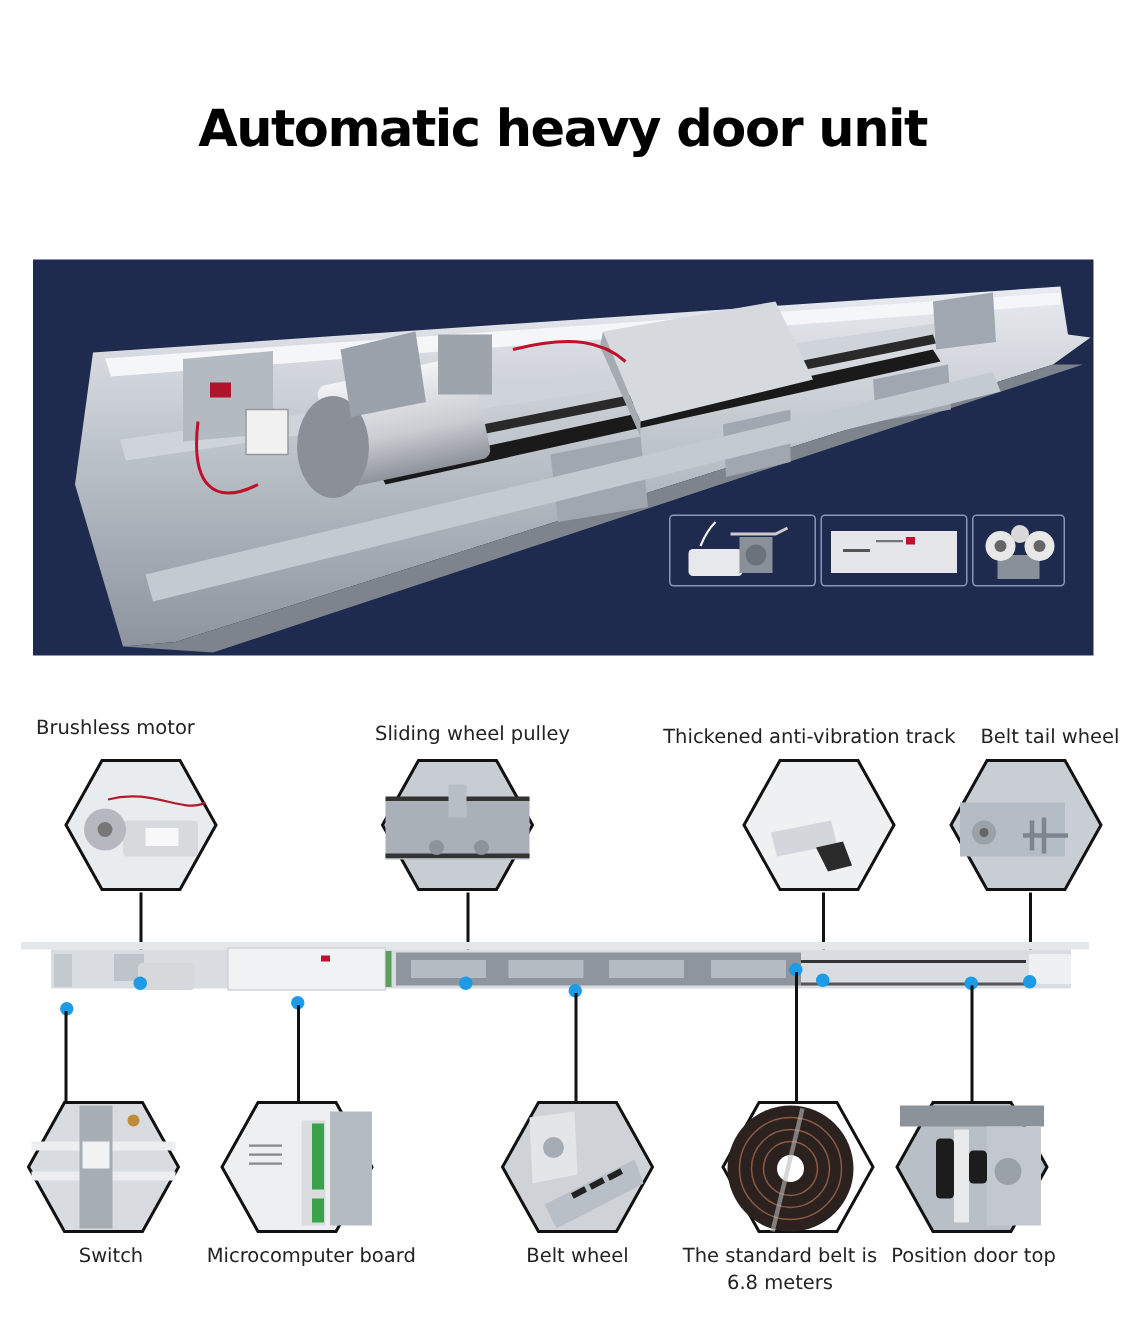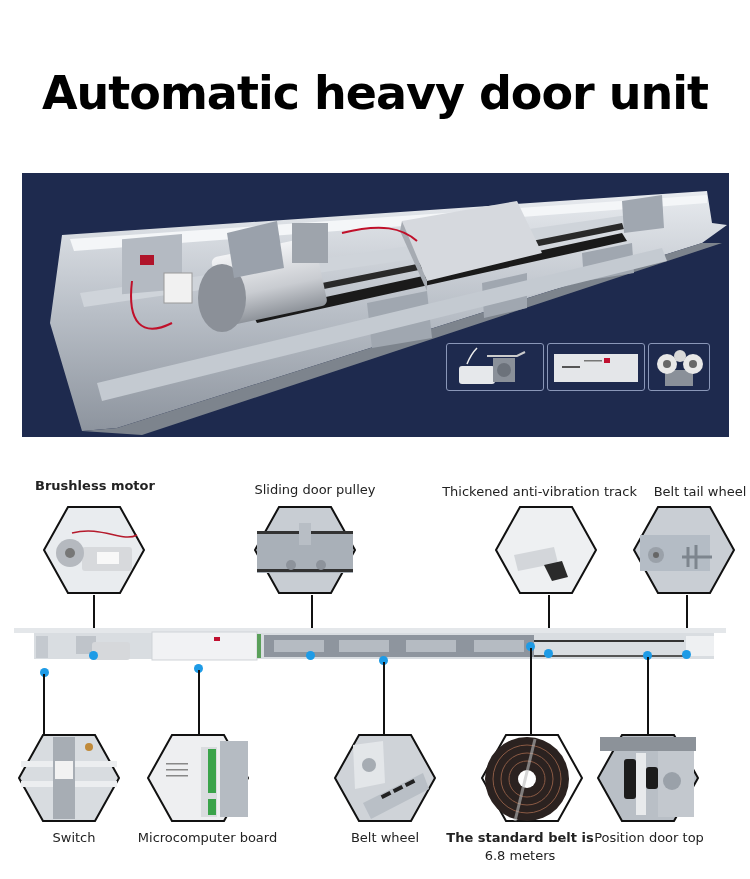--- a/index.html
+++ b/index.html
@@ -1,17 +1,17 @@
 <!DOCTYPE html>
 <html><head>
   <meta charset="utf-8">
   <style>
     html, body { margin:0; padding:0; background:#ffffff; }
     body { width:750px; height:879px; position:relative; overflow:hidden; font-family:"DejaVu Sans", sans-serif; }
-    .title { position:absolute; left:0; top:66px; width:750px; text-align:center; font-family:"DejaVu Sans", sans-serif; font-weight:bold; font-size:46px; letter-spacing:-1px; color:#000; }
+    .title { position:absolute; left:0; top:66px; width:750px; text-align:center; font-family:"DejaVu Sans", sans-serif; font-weight:bold; font-size:34px; letter-spacing:-1px; color:#000; }
     .hero { position:absolute; left:22px; top:173px; width:707px; height:264px; background:#1e2a4e; overflow:hidden; }
     .hero svg { position:absolute; left:0; top:0; }
     .thumbs { position:absolute; left:424px; top:170px; display:flex; gap:3px; }
     .thumb { width:96px; height:46px; border:1px solid #8a97b8; border-radius:3px; background:#1e2a4e; position:relative; }
     .label { position:absolute; font-family:"DejaVu Sans", sans-serif; font-size:13px; color:#222; white-space:nowrap; text-align:center; }
     .hex { position:absolute; width:104px; height:90px; }
     .vline { position:absolute; width:2px; background:#111; }
     .dot { position:absolute; width:9px; height:9px; border-radius:50%; background:#1e9be6; }
     .track { position:absolute; left:14px; top:628px; width:712px; height:34px; }
   </style>
@@ -88,22 +88,22 @@
         <circle cx="18" cy="20" r="10" fill="#e8e8e8"></circle>
           <circle cx="18" cy="20" r="4" fill="#666"></circle>
         <circle cx="44" cy="20" r="10" fill="#e8e8e8"></circle>
           <circle cx="44" cy="20" r="4" fill="#666"></circle>
         <circle cx="31" cy="12" r="6" fill="#d8d8d8"></circle>
       </svg>
     </div>
   </div>
 </div>
 
-<div class="label" style="left:30px; top:478px; width:130px;font-weight:bold;">Brushless motor</div>
-<div class="label" style="left:240px; top:482px; width:150px;">Sliding door pulley</div>
+<div class="label" style="left:12px; top:478px; width:130px;">Brushless motor</div>
+<div class="label" style="left:240px; top:482px; width:150px;">Sliding wheel pulley</div>
 <div class="label" style="left:432px; top:484px; width:205px;text-align:right;">Thickened anti-vibration track</div>
 <div class="label" style="left:650px; top:484px; width:100px;">Belt tail wheel</div>
 
 <svg class="hex" style="left:42px; top:505px;" viewBox="0 0 104 90">
   <polygon points="26,2 78,2 102,45 78,88 26,88 2,45" fill="#e9ecef" stroke="#111" stroke-width="2"></polygon>
   <rect x="40" y="42" width="50" height="24" rx="3" fill="#d7d9dc"></rect>
   <rect x="55" y="47" width="22" height="12" fill="#f8f8f8"></rect>
   <circle cx="28" cy="48" r="14" fill="#b5b9bf"></circle>
     <circle cx="28" cy="48" r="5" fill="#777"></circle>
   <path d="M30,28 C60,20 80,38 95,30" stroke="#b51a2c" stroke-width="1.5" fill="none"></path>
@@ -212,15 +212,15 @@
   <rect x="28" y="26" width="12" height="40" rx="3" fill="#1c1c1c"></rect>
   <rect x="40" y="20" width="10" height="62" fill="#e8eaec"></rect>
   <rect x="50" y="34" width="12" height="22" rx="3" fill="#1c1c1c"></rect>
   <rect x="62" y="18" width="36" height="66" fill="#c3c8ce"></rect>
   <circle cx="76" cy="48" r="9" fill="#9aa1a9"></circle>
 </svg>
 
 <div class="label" style="left:14px; top:830px; width:120px;">Switch</div>
 <div class="label" style="left:125px; top:830px; width:165px;">Microcomputer board</div>
 <div class="label" style="left:330px; top:830px; width:110px;">Belt wheel</div>
-<div class="label" style="left:445px; top:830px; width:150px;font-weight:bold;">The standard belt is</div>
+<div class="label" style="left:445px; top:830px; width:150px;">The standard belt is</div>
 <div class="label" style="left:445px; top:848px; width:150px;">6.8 meters</div>
 <div class="label" style="left:584px; top:830px; width:130px;">Position door top</div>
 
 </body></html>

